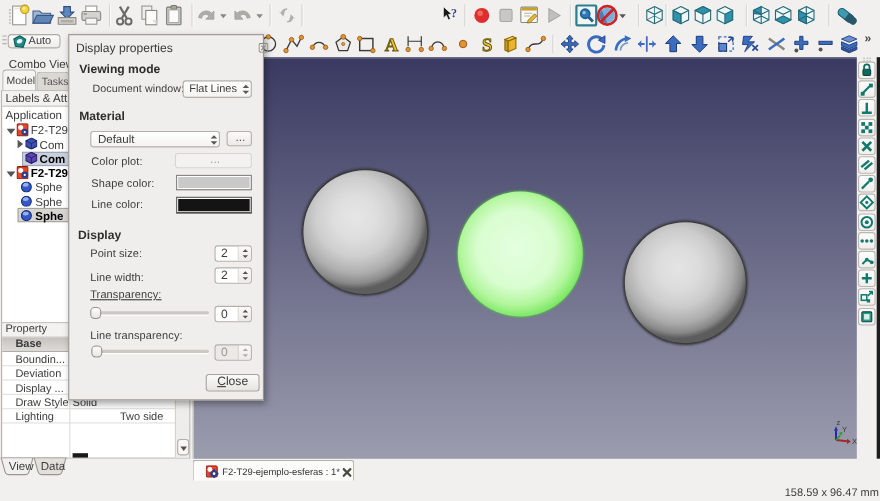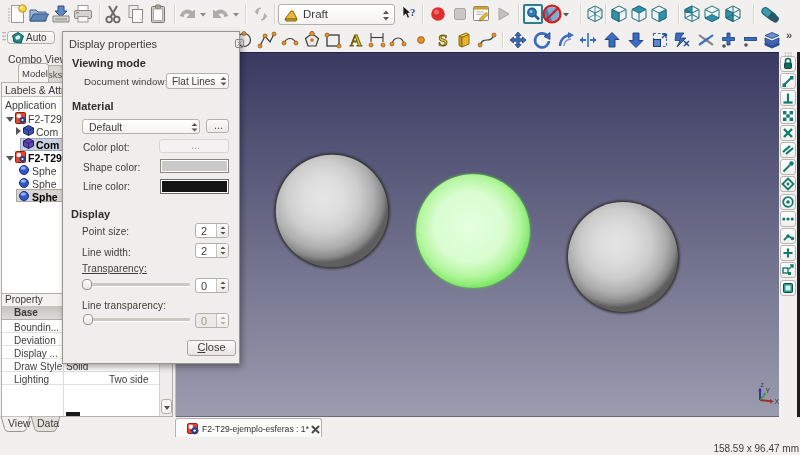--- a/index.html
+++ b/index.html
@@ -157,31 +157,20 @@
 <div class="sep1" style="left:245px"></div>
 
 <svg class="ticon" style="left:249px" width="24" height="24">
       <g fill="#b2b0ac">
         <path d="M12,5.5 A6,6 0 0 0 6.3,9.7 L4.5,8.5 L8.6,13 L10.4,7 L8.8,8.2 A4.5,4.5 0 0 1 12,7 Z"></path>
         <path d="M12,18.5 A6,6 0 0 0 17.7,14.3 L19.5,15.5 L15.4,11 L13.6,17 L15.2,15.8 A4.5,4.5 0 0 1 12,17 Z"></path>
       </g>
     </svg>
 <div class="sep1" style="left:274px"></div>
 
-<div class="combo" style="left:278px;top:3.5px;width:117px;height:21px;">
-<svg class="abs" style="left:5px;top:3px" width="15" height="15">
-        <path d="M1,11 L7,3 L9,3 L13,11 Z" fill="#e8b73a" stroke="#8a6a10"></path>
-        <path d="M1,11 L13,11 L12,13 L2,13 Z" fill="#caa42e" stroke="#8a6a10"></path>
-      </svg>
-<span class="abs" style="left:24px;top:3.5px;font-size:11.5px;color:#3a3a3a;">Draft</span>
-<svg class="abs" style="left:102px;top:4px" width="10" height="13">
-        <path d="M2,5 L8,5 L5,1.5 Z" fill="#5a5752"></path>
-        <path d="M2,8 L8,8 L5,11.5 Z" fill="#5a5752"></path>
-      </svg>
-</div>
 
 <svg class="ticon" style="left:397px" width="24" height="24">
       <path d="M6,4 L6,14.5 L8.8,12 L10.5,16.2 L12.6,15.3 L10.8,11.2 L13.8,10.9 Z" fill="#1a1a1a" stroke="#fff" stroke-width="0.7"></path>
       <text x="13" y="13.5" font-size="11" font-weight="bold" fill="#2b3f8e" font-family="Liberation Serif">?</text>
     </svg>
 <div class="sep1" style="left:422px"></div>
 
 <svg class="ticon" style="left:426px" width="24" height="24">
       <circle cx="12" cy="12" r="6.8" fill="#e02d2d"></circle>
       <circle cx="10.5" cy="10" r="2.5" fill="#f07a6a" opacity="0.8"></circle>
@@ -414,21 +403,21 @@
       <path d="M10,2.5 L17,5.5 L10,8.5 L3,5.5 Z" fill="#6a90d4" stroke="#1e3a78" stroke-width="0.8"></path>
       <path d="M3,8 L10,11 L17,8 L17,11.5 L10,14.5 L3,11.5 Z" fill="#3a6cc0" stroke="#1e3a78" stroke-width="0.8"></path>
       <path d="M3,12.5 L10,15.5 L17,12.5 L17,15 L10,18 L3,15 Z" fill="#2a54a8" stroke="#1e3a78" stroke-width="0.8"></path>
     </svg>
 <span class="abs" style="left:786px;top:1px;font-size:11px;font-weight:bold;color:#4a4a4a;">»</span>
 </div>
 
 <div class="abs" id="dock" style="left:0;top:52px;width:176px;height:385px;background:#f1f0ee;border-right:1px solid #c2beb8;">
 <span class="abs" style="left:8px;top:1px;font-size:10.5px;color:#3a3a3a;">Combo View</span>
 
-<div class="abs" style="left:2px;top:11px;width:31px;height:19px;background:#f5f4f2;border:1px solid #b2aea8;border-bottom:none;border-radius:4px 4px 0 0;z-index:2;margin-left:16px;">
+<div class="abs" style="left:2px;top:11px;width:31px;height:19px;background:#f5f4f2;border:1px solid #b2aea8;border-bottom:none;border-radius:4px 4px 0 0;z-index:2;">
       <span class="abs" style="left:3px;top:4px;font-size:9.5px;">Model</span>
     </div>
 <div class="abs" style="left:33px;top:13px;width:30px;height:17px;background:#dbd8d4;border:1px solid #b2aea8;border-bottom:none;border-radius:4px 4px 0 0;">
       <span class="abs" style="left:4px;top:3px;font-size:9.5px;color:#555;">Tasks</span>
     </div>
 
 <div class="abs" style="left:1px;top:30px;width:172px;height:238px;background:#ffffff;border:1px solid #b2aea8;">
   <div class="abs" style="left:0;top:0;width:170px;height:14px;background:#f3f2f0;border-bottom:1px solid #c6c2bc;">
         <span class="abs" style="left:3px;top:1px;font-size:10.5px;">Labels &amp; Attrib</span>
       </div>

